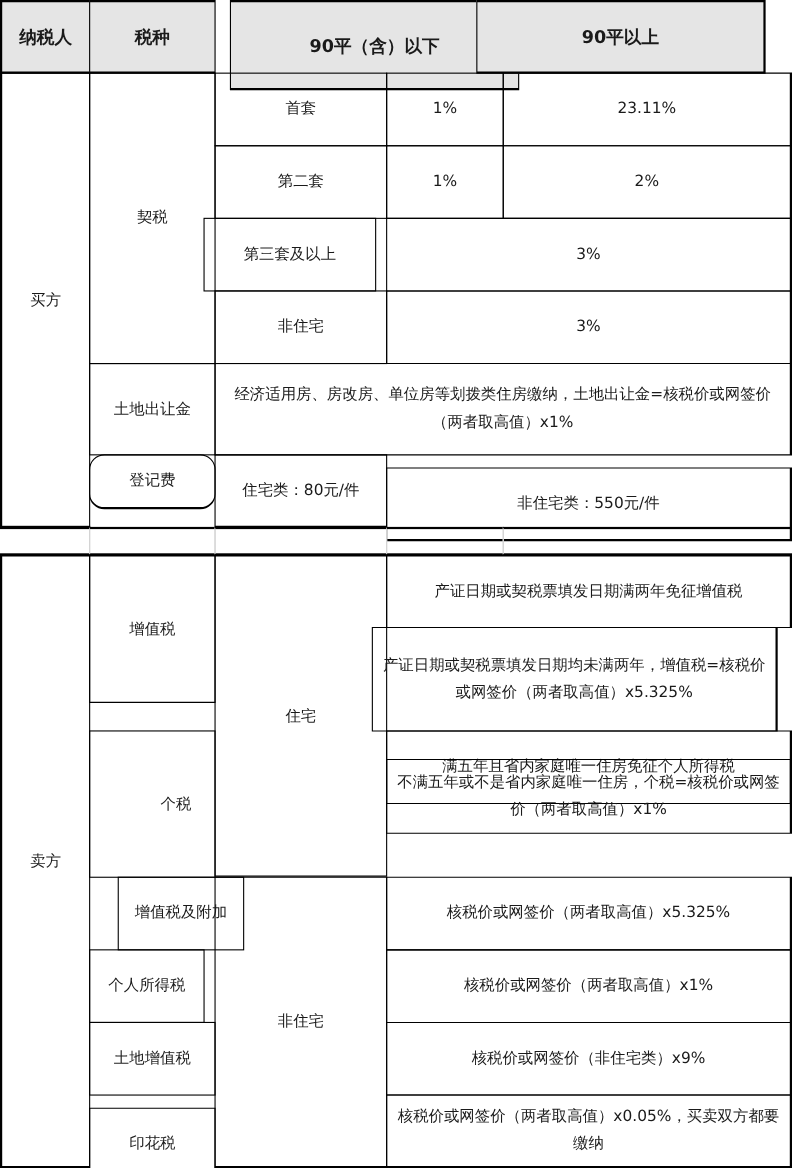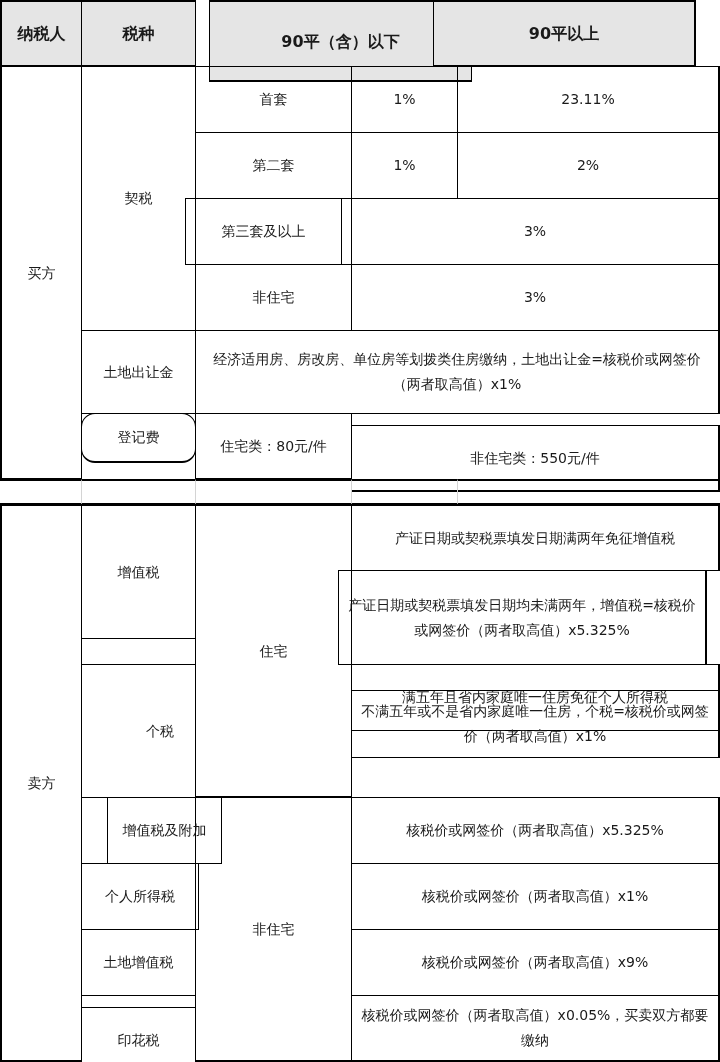--- a/index.html
+++ b/index.html
@@ -66,22 +66,22 @@
 
   <div class="cell" style="left:81px;top:664px;width:115px;height:134px;padding-left:47px;">个税</div>
   <div class="cell" style="left:351px;top:664px;width:369px;height:67px;border-right-width:2px;">满五年且省内家庭唯一住房免征个人所得税</div>
   <div class="cell" style="left:351px;top:690px;width:369px;height:68px;border-right-width:2px;">不满五年或不是省内家庭唯一住房，个税=核税价或网签价（两者取高值）x1%</div>
 
   <div class="cell" style="left:195px;top:797px;width:157px;height:265px;border-bottom-width:2px;">非住宅</div>
 
   <div class="cell" style="left:81px;top:797px;width:115px;height:67px;padding:0 2px;margin-left:26px;">增值税及附加</div>
   <div class="cell" style="left:351px;top:797px;width:369px;height:67px;border-right-width:2px;">核税价或网签价（两者取高值）x5.325%</div>
 
-  <div class="cell" style="left:81px;top:863px;width:118px;height:67px;">个人所得税</div>
+  <div class="cell" style="left:81px;top:863px;width:105px;height:67px;">个人所得税</div>
   <div class="cell" style="left:351px;top:863px;width:369px;height:67px;border-right-width:2px;">核税价或网签价（两者取高值）x1%</div>
 
   <div class="cell" style="left:81px;top:929px;width:115px;height:67px;">土地增值税</div>
-  <div class="cell" style="left:351px;top:929px;width:369px;height:67px;border-right-width:2px;">核税价或网签价（两者取高值）x9%</div>
+  <div class="cell" style="left:351px;top:929px;width:369px;height:67px;border-right-width:2px;">核税价或网签价（非住宅类）x9%</div>
 
   <div class="cell" style="left:81px;top:995px;width:115px;height:67px;border-bottom-width:2px;margin-top:12px;">印花税</div>
   <div class="cell" style="left:351px;top:995px;width:369px;height:67px;border-right-width:2px;border-bottom-width:2px;padding:0 6px;">核税价或网签价（两者取高值）x0.05%，买卖双方都要缴纳</div>
 
 </div>
 
 </body></html>

